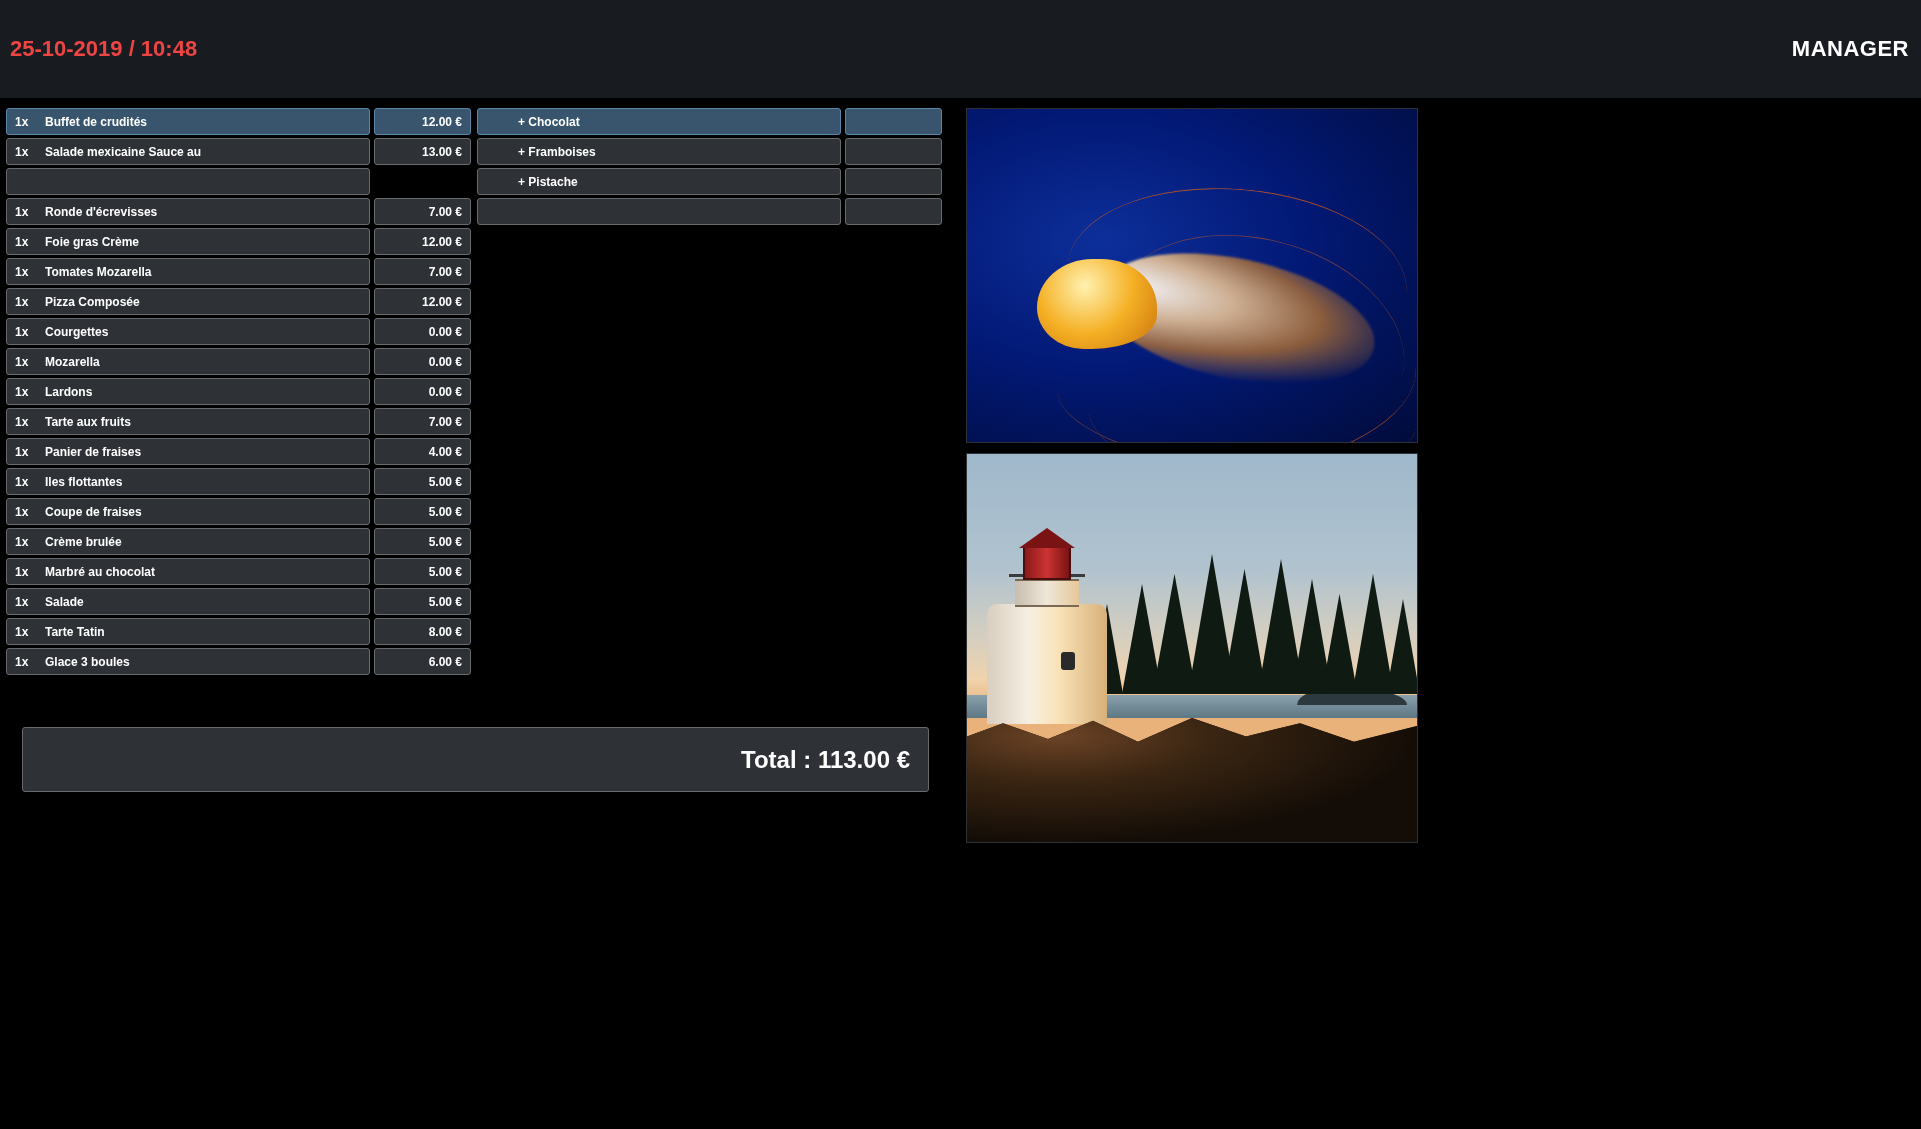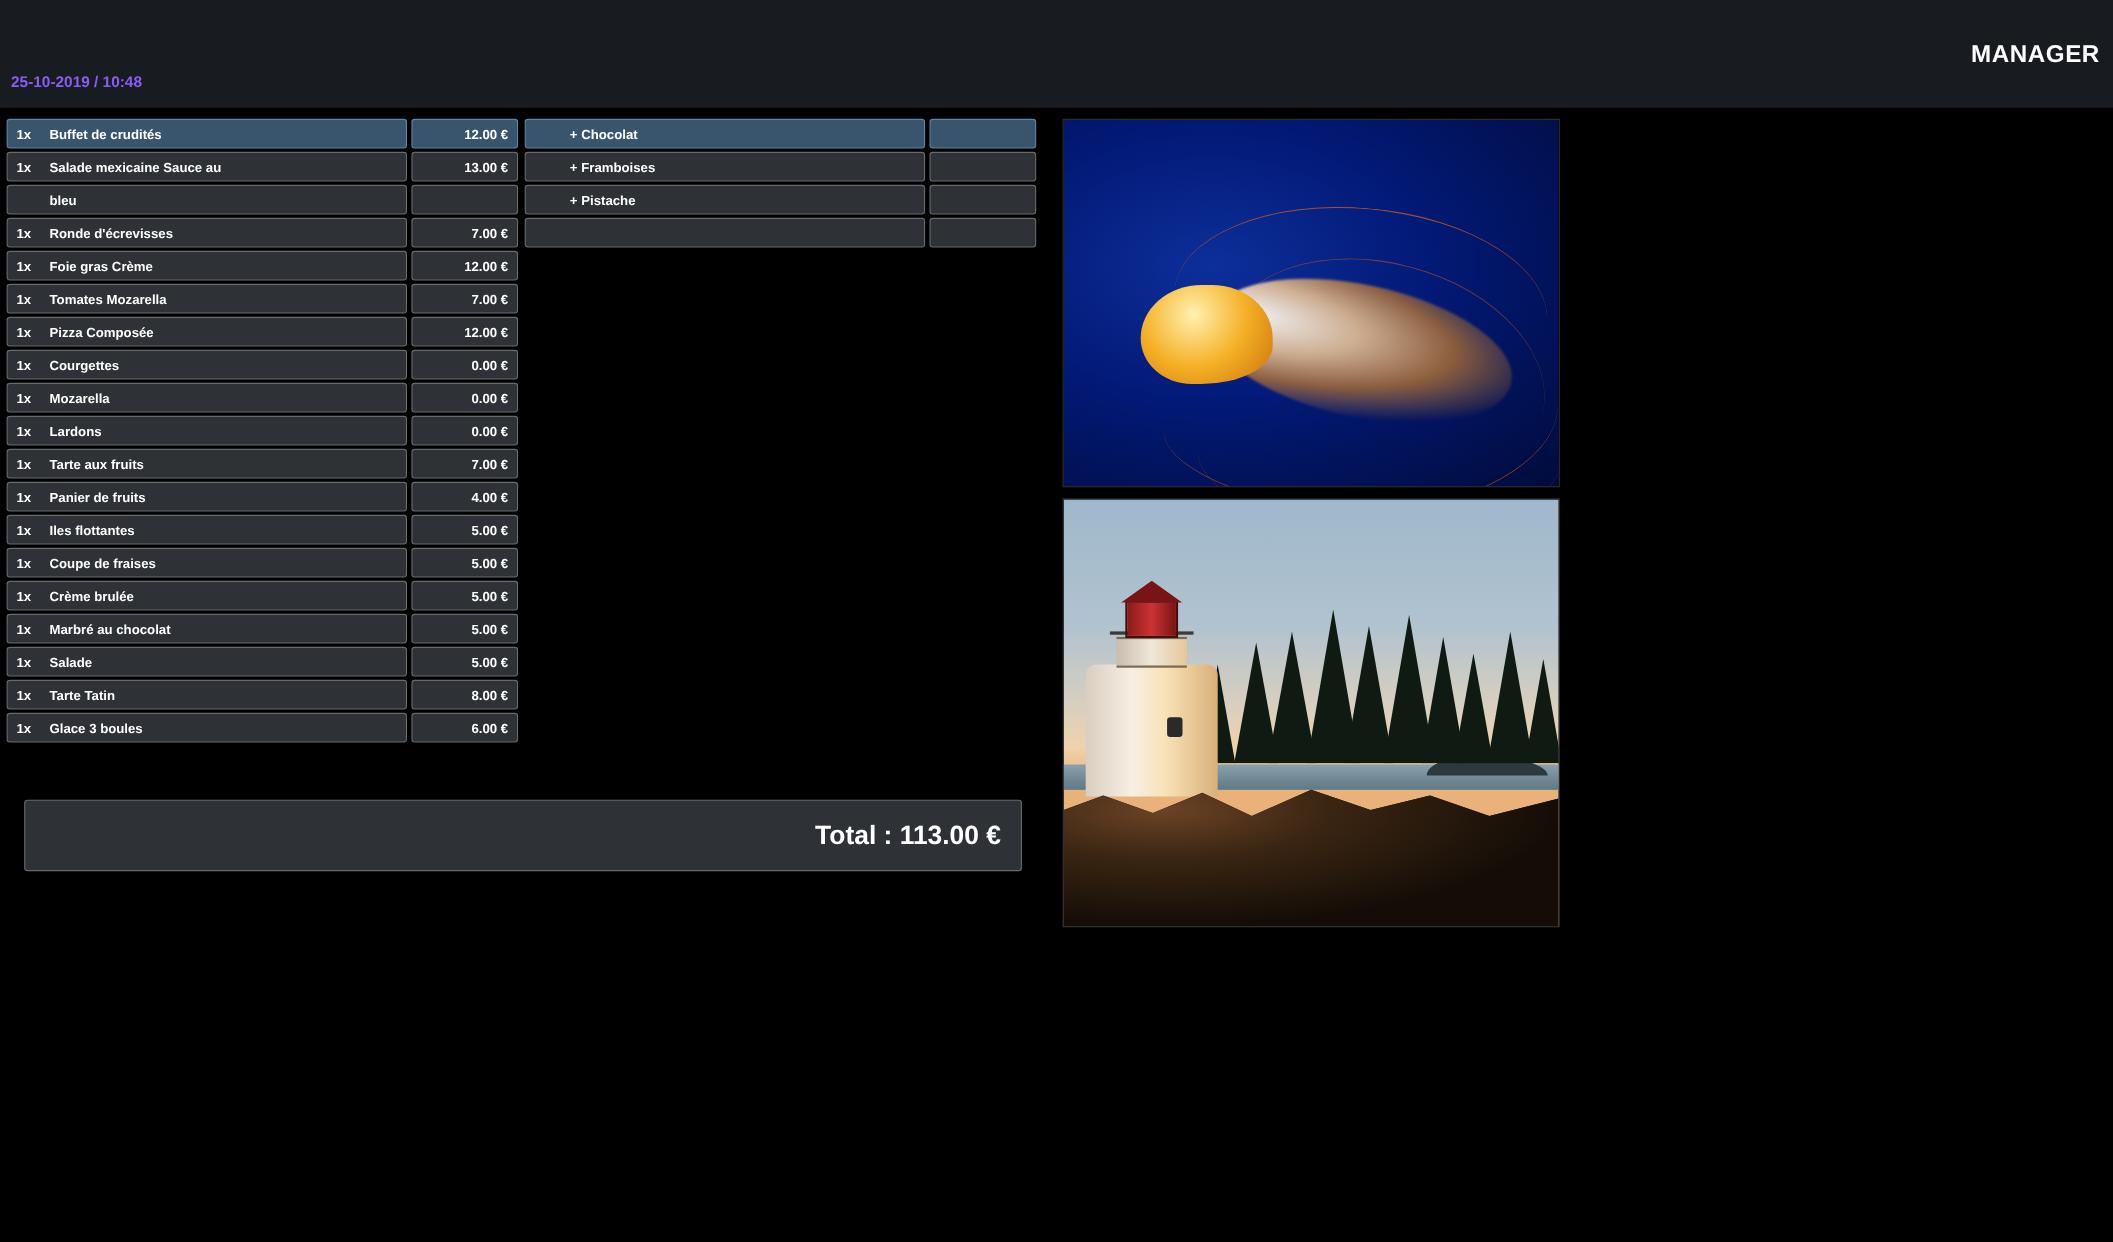--- a/index.html
+++ b/index.html
@@ -15,24 +15,23 @@
     width: 100%;
     background: #181c21;
     height: 98px;
     position: relative;
     padding: 0 10px;
   }
   .date-time {
     position: absolute;
     left: 10px;
     top: 36px;
-    font-size: 14px;
+    font-size: 22px;
     font-weight: bold;
-    color: #8b5cf6;
-    margin-top: 30px;
+    color: #ef4444;
   }
   .manager {
     position: absolute;
     right: 12px;
     top: 36px;
     font-size: 22px;
     font-weight: bold;
     color: #fff;
     letter-spacing: 0.5px;
   }
@@ -252,24 +251,20 @@
         <div class="cell cell-price selected">12.00 €</div>
       </div>
       <div class="row">
         <div class="cell cell-name">
           <span class="qty">1x</span>
           <span class="label">Salade mexicaine Sauce au</span>
         </div>
         <div class="cell cell-price">13.00 €</div>
       </div>
       <div class="row">
-        <div class="cell cell-name">
-          <span class="qty"></span>
-          <span class="label">bleu</span>
-        </div>
         <div class="cell cell-price"></div>
       </div>
       <div class="row">
         <div class="cell cell-name">
           <span class="qty">1x</span>
           <span class="label">Ronde d'écrevisses</span>
         </div>
         <div class="cell cell-price">7.00 €</div>
       </div>
       <div class="row">
@@ -317,21 +312,21 @@
       <div class="row">
         <div class="cell cell-name">
           <span class="qty">1x</span>
           <span class="label">Tarte aux fruits</span>
         </div>
         <div class="cell cell-price">7.00 €</div>
       </div>
       <div class="row">
         <div class="cell cell-name">
           <span class="qty">1x</span>
-          <span class="label">Panier de fruits</span>
+          <span class="label">Panier de fraises</span>
         </div>
         <div class="cell cell-price">4.00 €</div>
       </div>
       <div class="row">
         <div class="cell cell-name">
           <span class="qty">1x</span>
           <span class="label">Iles flottantes</span>
         </div>
         <div class="cell cell-price">5.00 €</div>
       </div>

